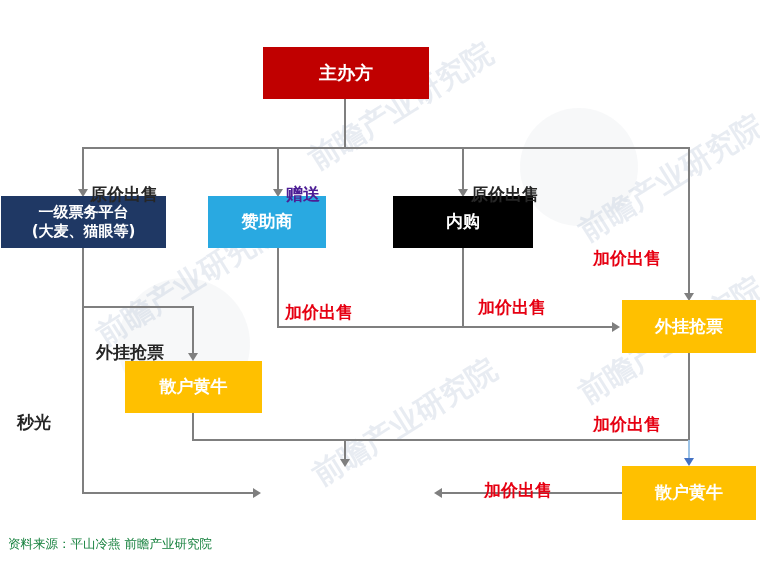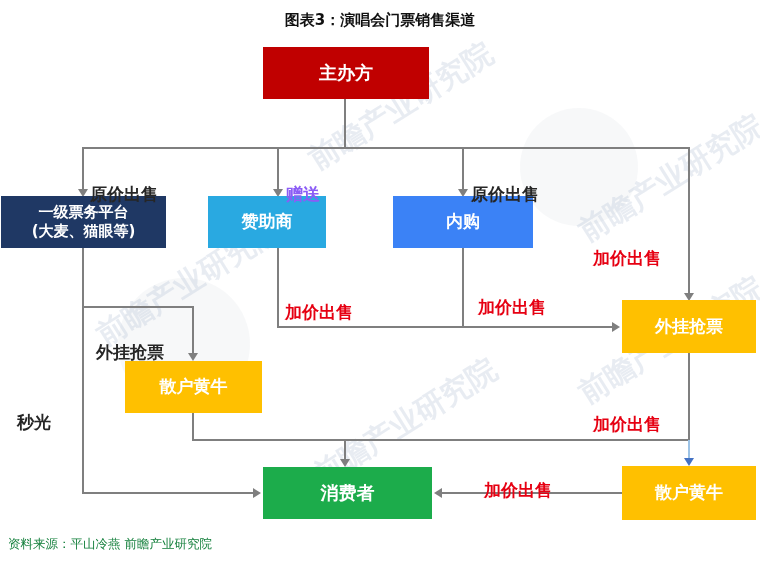--- a/index.html
+++ b/index.html
@@ -41,21 +41,20 @@
 <div id="canvas">
 
   <div class="wm-circle" style="left:118px;top:278px;width:132px;height:132px;"></div>
   <div class="wm-circle" style="left:520px;top:108px;width:118px;height:118px;"></div>
   <div class="wm" style="left:296px;top:86px;">前瞻产业研究院</div>
   <div class="wm" style="left:566px;top:158px;">前瞻产业研究院</div>
   <div class="wm" style="left:84px;top:262px;">前瞻产业研究院</div>
   <div class="wm" style="left:300px;top:402px;">前瞻产业研究院</div>
   <div class="wm" style="left:566px;top:320px;">前瞻产业研究院</div>
 
-  <div class="title">图表3：演唱会门票销售渠道</div>
 
   <div class="vline" style="left:344px;top:99px;height:48px;"></div>
   <div class="hline" style="left:82px;top:147px;width:608px;"></div>
   <div class="vline" style="left:82px;top:148px;height:41px;"></div>
   <div class="vline" style="left:277px;top:148px;height:41px;"></div>
   <div class="vline" style="left:462px;top:148px;height:41px;"></div>
   <div class="vline" style="left:688px;top:148px;height:145px;"></div>
   <div class="vline" style="left:277px;top:248px;height:80px;"></div>
   <div class="vline" style="left:462px;top:248px;height:80px;"></div>
   <div class="hline" style="left:277px;top:326px;width:336px;"></div>
@@ -87,42 +86,39 @@
 
   <div class="node fs15" style="left: 1px; top: 196px; width: 165px; height: 52px; background-color: rgb(31, 56, 100);">
     <span>一级票务平台</span>
     <span>(大麦、猫眼等)</span>
   </div>
 
   <div class="node fs17" style="left: 208px; top: 196px; width: 118px; height: 52px; background-color: rgb(41, 169, 225);">
     <span>赞助商</span>
   </div>
 
-  <div class="node fs17" style="left: 393px; top: 196px; width: 140px; height: 52px; background-color: #3b82f6;">
+  <div class="node fs17" style="left: 393px; top: 196px; width: 140px; height: 52px; background-color: #000000;">
     <span>内购</span>
   </div>
 
   <div class="node fs17" style="left: 622px; top: 300px; width: 134px; height: 53px; background-color: rgb(255, 192, 0);">
     <span>外挂抢票</span>
   </div>
 
   <div class="node fs17" style="left: 125px; top: 361px; width: 137px; height: 52px; background-color: rgb(255, 192, 0);">
     <span>散户黄牛</span>
   </div>
 
-  <div class="node fs18" style="left: 263px; top: 467px; width: 169px; height: 52px; background-color: rgb(28, 172, 75);">
-    <span>消费者</span>
-  </div>
 
   <div class="node fs17" style="left: 622px; top: 466px; width: 134px; height: 54px; background-color: rgb(255, 192, 0);">
     <span>散户黄牛</span>
   </div>
 
   <div class="elabel" style="left: 90px; top: 159px; color: rgb(38, 38, 38);">原价出售</div>
-  <div class="elabel" style="left: 286px; top: 159px; color: #8b5cf6;">赠送</div>
+  <div class="elabel" style="left: 286px; top: 159px; color: #4c1d95;">赠送</div>
   <div class="elabel" style="left: 471px; top: 159px; color: rgb(38, 38, 38);">原价出售</div>
   <div class="elabel" style="left: 593px; top: 223px; color: rgb(230, 0, 18);">加价出售</div>
   <div class="elabel" style="left: 285px; top: 277px; color: rgb(230, 0, 18);">加价出售</div>
   <div class="elabel" style="left: 478px; top: 272px; color: rgb(230, 0, 18);">加价出售</div>
   <div class="elabel" style="left: 96px; top: 317px; color: rgb(38, 38, 38);">外挂抢票</div>
   <div class="elabel" style="left: 17px; top: 387px; color: rgb(38, 38, 38); font-family: Liberation Serif, serif;">秒光</div>
   <div class="elabel" style="left: 593px; top: 389px; color: rgb(230, 0, 18);">加价出售</div>
   <div class="elabel" style="left: 484px; top: 455px; color: rgb(230, 0, 18);">加价出售</div>
 
   <div class="footer-src">资料来源：平山冷燕 前瞻产业研究院</div>

